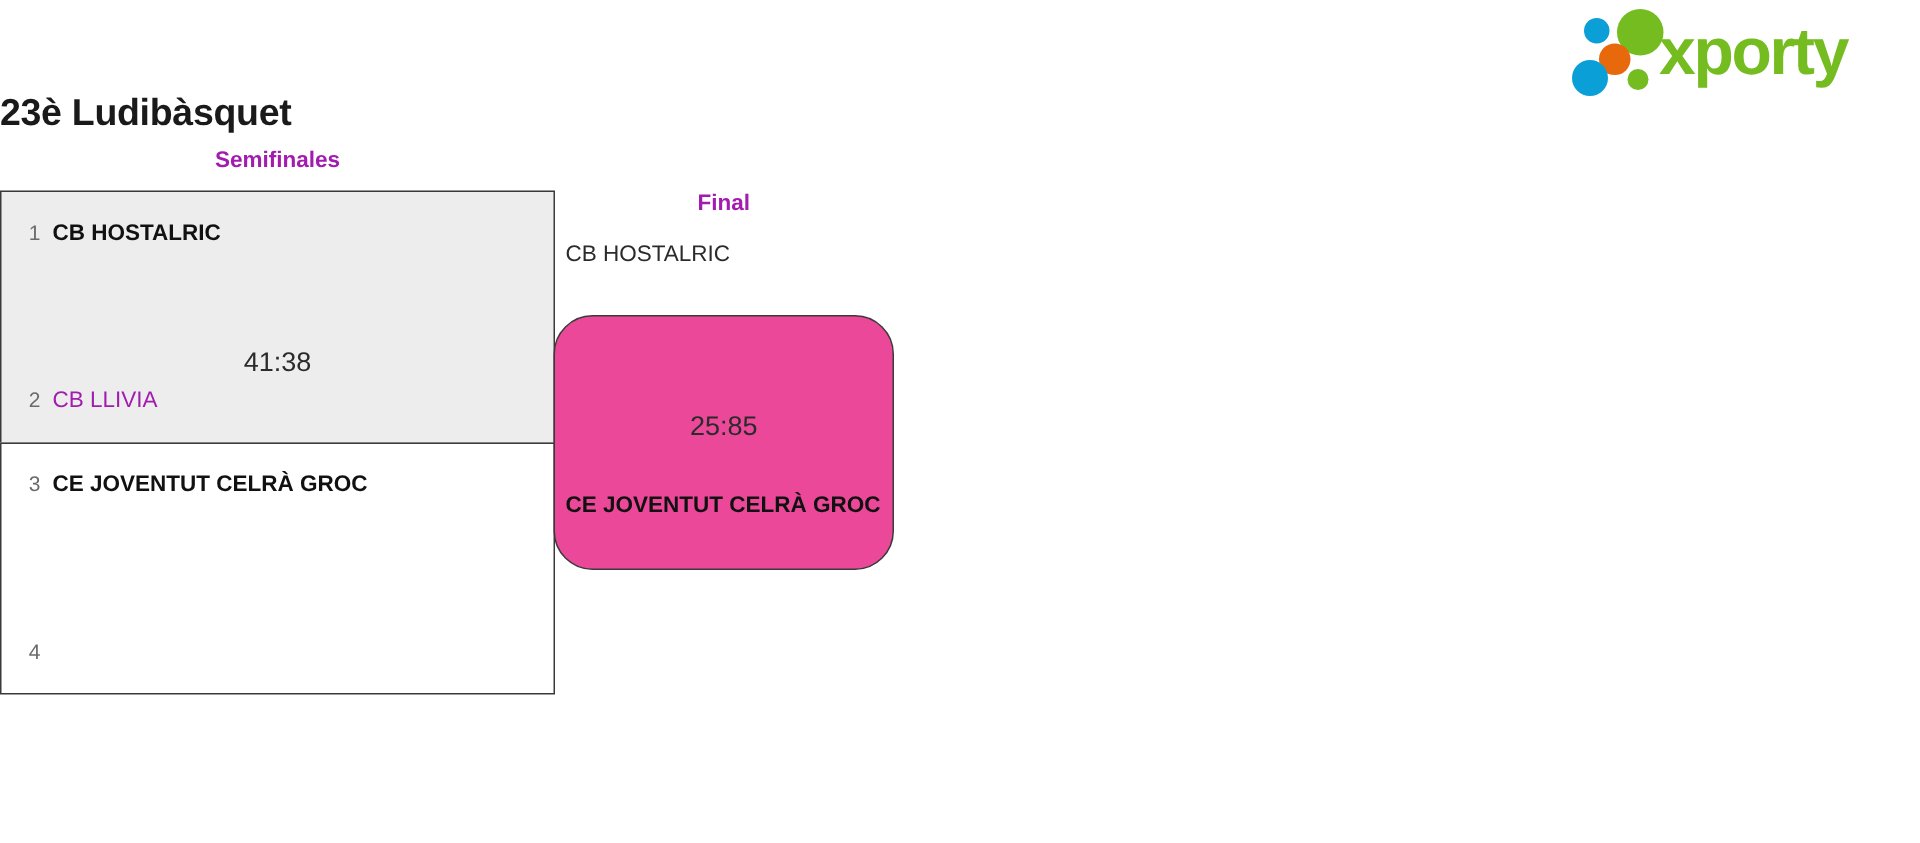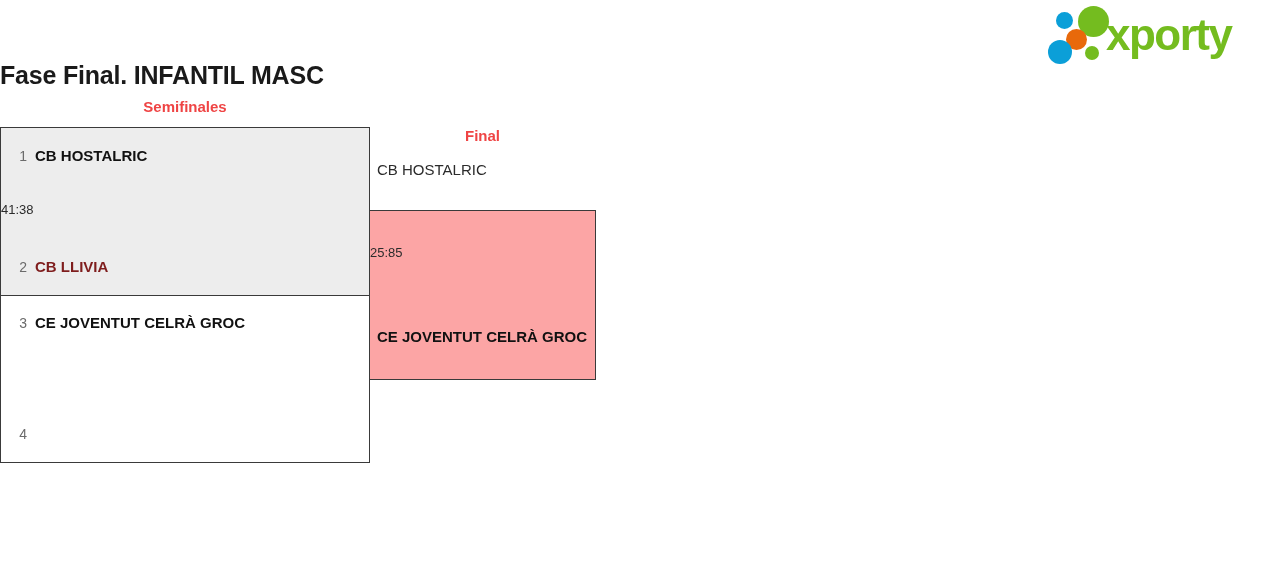--- a/index.html
+++ b/index.html
@@ -61,21 +61,21 @@
     letter-spacing: -1.5px;
     color: #74bc1f;
     white-space: pre;
   }
 
   
   .round-header {
     position: absolute;
     font-size: 15px;
     font-weight: 700;
-    color: #ef4444;
+    color: #a21caf;
     text-align: center;
     white-space: pre;
   }
   .round-header.semifinals { left: 0px;   top: 98px; width: 370px; }
   .round-header.final      { left: 369px; top: 98px; width: 227px; margin-top: 29px; }
 
   
   .match {
     position: absolute;
     box-sizing: border-box;
@@ -84,63 +84,65 @@
   .match.semi-1 {
     left: 0px; top: 127px; width: 370px; height: 169px;
     background: #ededed;
   }
   .match.semi-2 {
     left: 0px; top: 295px; width: 370px; height: 168px;
     background: #ffffff;
   }
   .match.final-match {
     left: 369px; top: 210px; width: 227px; height: 170px;
-    background: #fca5a5;
+    background: #ec4899;
+    border-radius: 26px;
   }
 
   .team-row {
     position: absolute;
     left: 0;
     display: flex;
     align-items: baseline;
     font-size: 15px;
     white-space: pre;
   }
   .seed {
     display: inline-block;
     width: 26px;
     text-align: right;
     color: #6b6b6b;
     font-weight: 400;
     font-size: 14px;
   }
   .team-name {
     margin-left: 8px;
-    color: #7f1d1d;
-    font-weight: 700;
+    color: #a21caf;
+    font-weight: 400;
   }
   .team-row.winner .team-name {
     font-weight: 700;
     color: #111111;
   }
 
   .semi-1 .team-row.top    { top: 19px; }
   .semi-1 .team-row.bottom { top: 130px; }
   .semi-2 .team-row.top    { top: 18px; }
   .semi-2 .team-row.bottom { top: 130px; }
 
   .score {
     position: absolute;
     left: 0;
     width: 100%;
-    text-align: left;
-    font-size: 13px;
+    text-align: center;
+    font-size: 18px;
     color: #2b2b2b;
     font-weight: 400;
     white-space: pre;
+    margin-top: 29px;
   }
   .semi-1 .score { top: 74px; }
   .semi-2 .score { top: 74px; }
   .final-match .score { top: 34px; }
 
   
   .final-team {
     position: absolute;
     font-size: 15px;
     white-space: pre;
@@ -155,20 +157,21 @@
     left: 377px;
     top: 328px;
     font-weight: 700;
     color: #111111;
   }
 </style>
 </head>
 <body>
 
 <div class="page-title">
+  <span class="title-line">23è Ludibàsquet</span>
   <span class="title-line">Fase Final. INFANTIL MASC</span>
 </div>
 
 <div class="logo">
   <div class="logo-dots">
     <span class="dot dot-blue-sm"></span>
     <span class="dot dot-green-lg"></span>
     <span class="dot dot-orange"></span>
     <span class="dot dot-blue-lg"></span>
     <span class="dot dot-green-sm"></span>

